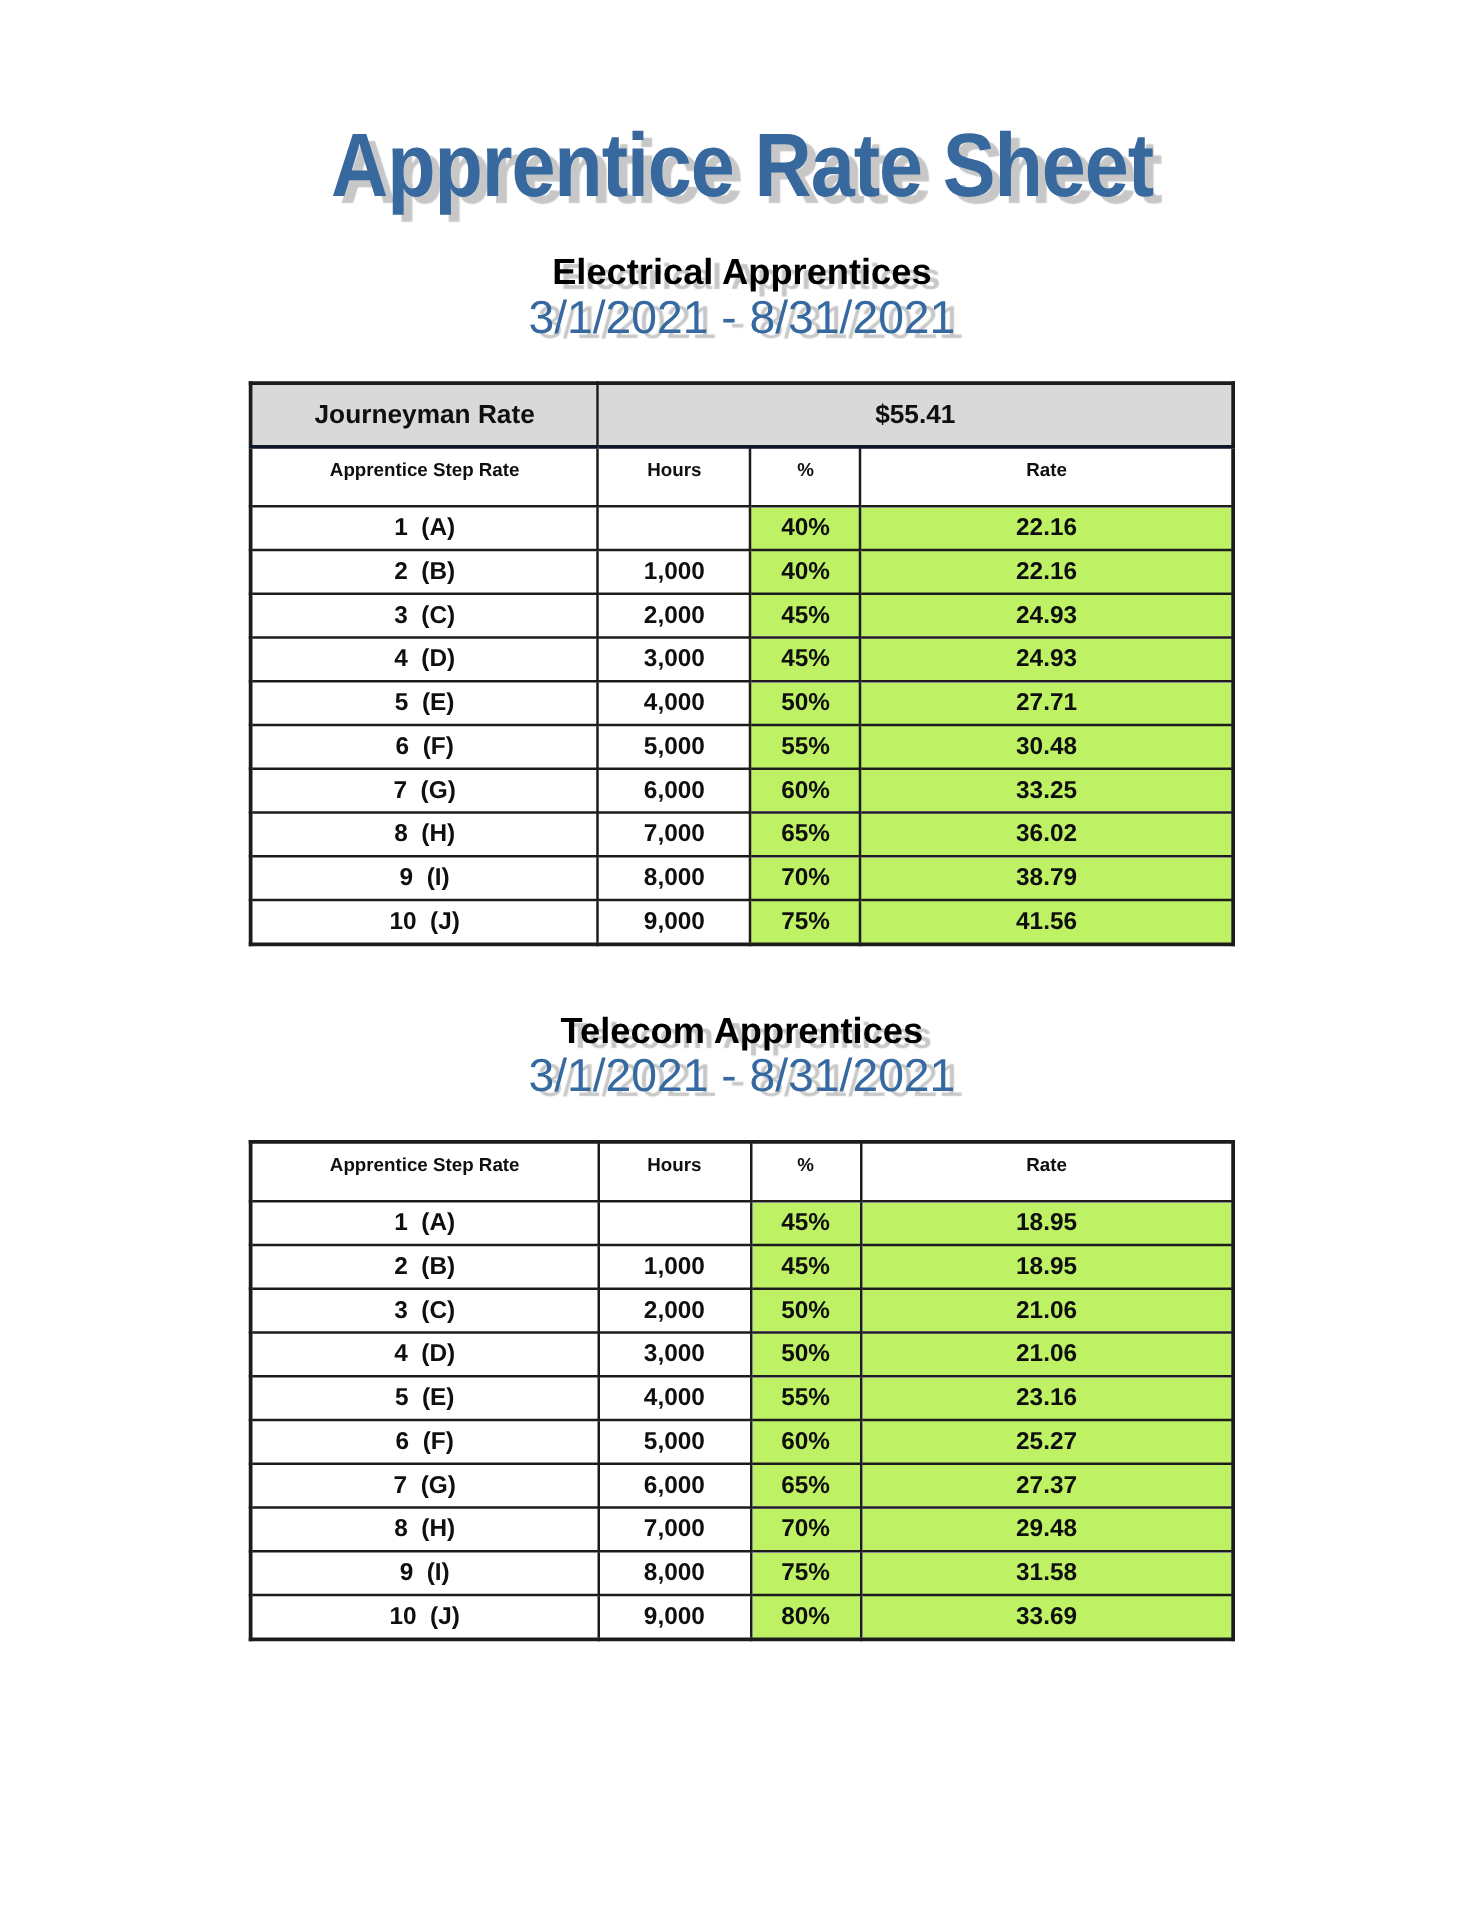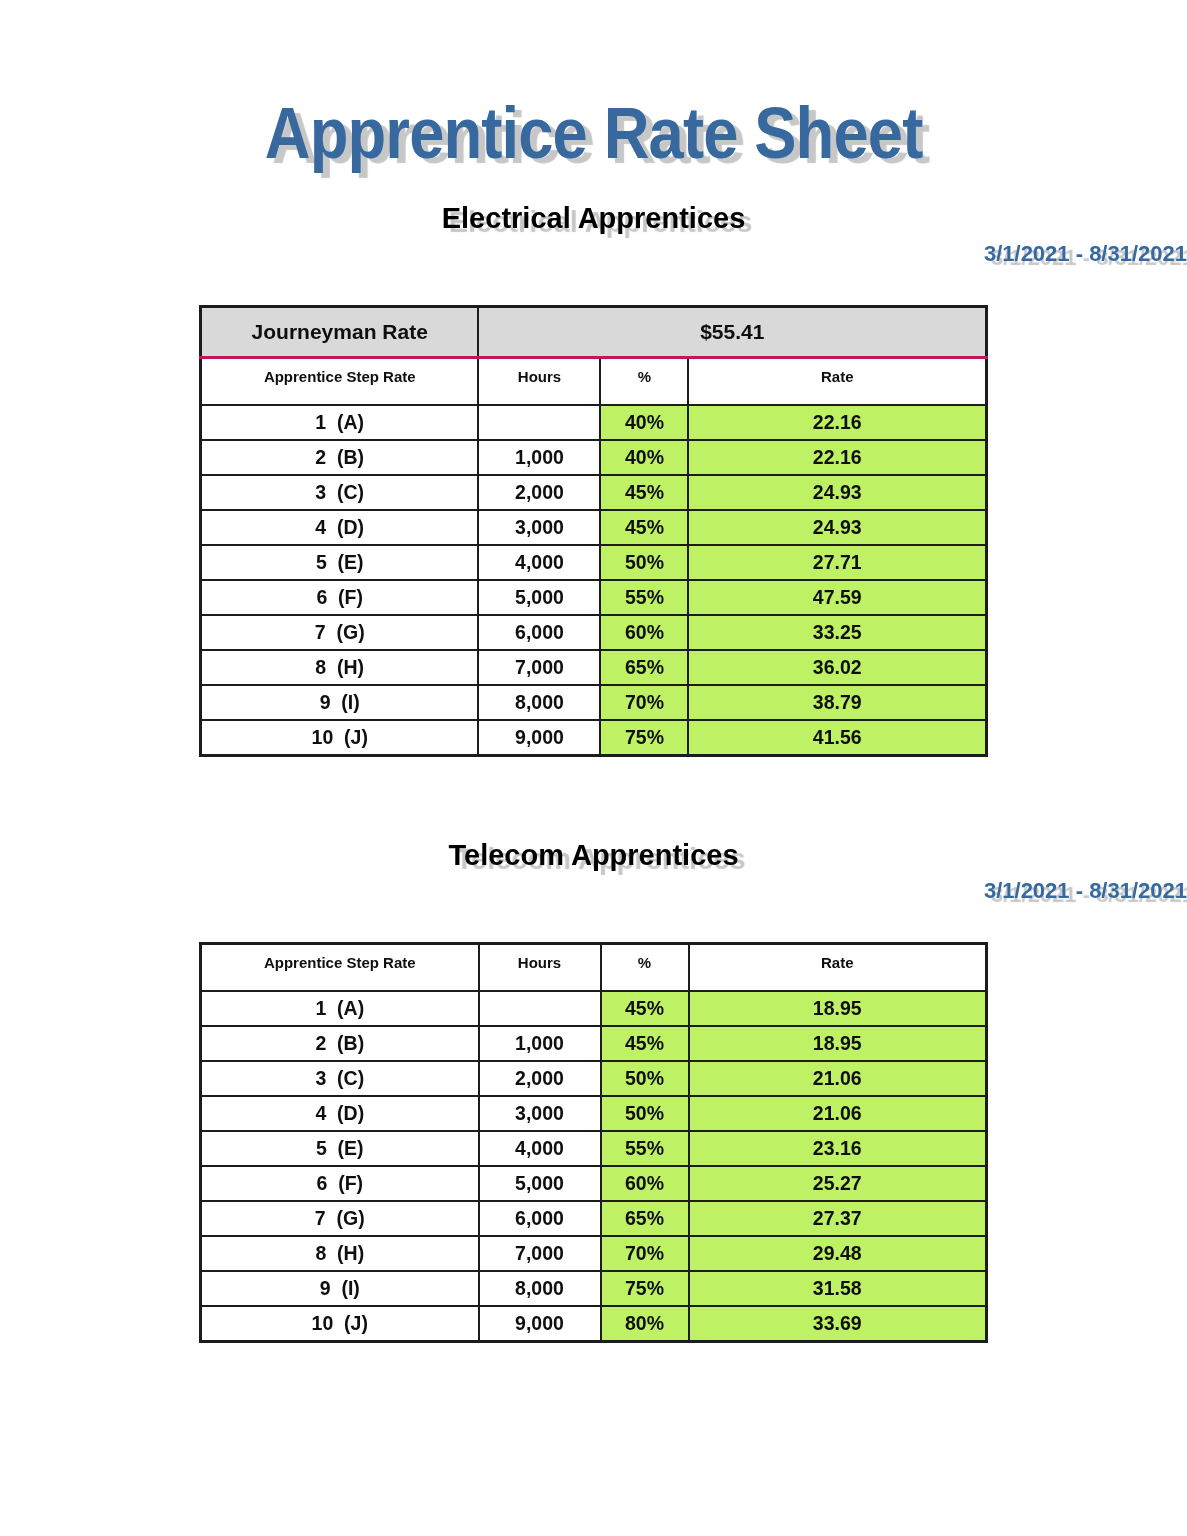--- a/index.html
+++ b/index.html
@@ -32,26 +32,26 @@
   }
   .sec-heading {
     text-align: center;
     font-size: 29px;
     line-height: 36px;
     font-weight: bold;
     color: #000000;
     text-shadow: 7px 4px 1px #c7c7c7;
   }
   .sec-heading.first { margin-top: 28px; }
-  .sec-heading.second { margin-top: 80px; }
+  .sec-heading.second { margin-top: 50px; }
   .sec-dates {
-    text-align: right;
-    font-size: 22px;
+    text-align: center;
+    font-size: 37px;
     line-height: 36px;
-    font-weight: bold;
+    font-weight: normal;
     color: #35699f;
     text-shadow: 7px 4px 1px #c7c7c7;
   }
   table.rate-table {
     border-collapse: collapse;
     table-layout: fixed;
     width: 786px;
     margin: 33px auto 0 auto;
     border: 3px solid #1c1c1c;
   }
@@ -62,21 +62,21 @@
     color: #0f0f0f;
     text-align: center;
     vertical-align: middle;
     padding: 3px 4px;
     overflow: hidden;
   }
   tr.toprow td {
     background: #d9d9d9;
     font-size: 21px;
     height: 42px;
-    border-bottom: 3px solid #be185d;
+    border-bottom: 3px solid #0f172a;
   }
   tr.headrow td {
     background: #ffffff;
     font-size: 15px;
     padding: 9px 4px 19px 4px;
   }
   td.c-step { white-space: pre; }
   td.gray { background: #bef264; }
   tr.datarow td { height: 27px; }
 </style>
@@ -136,21 +136,21 @@
       <tr class="datarow">
         <td class="c-step">5  (E)</td>
         <td>4,000</td>
         <td class="gray">50%</td>
         <td class="gray">27.71</td>
       </tr>
       <tr class="datarow">
         <td class="c-step">6  (F)</td>
         <td>5,000</td>
         <td class="gray">55%</td>
-        <td class="gray">47.59</td>
+        <td class="gray">30.48</td>
       </tr>
       <tr class="datarow">
         <td class="c-step">7  (G)</td>
         <td>6,000</td>
         <td class="gray">60%</td>
         <td class="gray">33.25</td>
       </tr>
       <tr class="datarow">
         <td class="c-step">8  (H)</td>
         <td>7,000</td>

